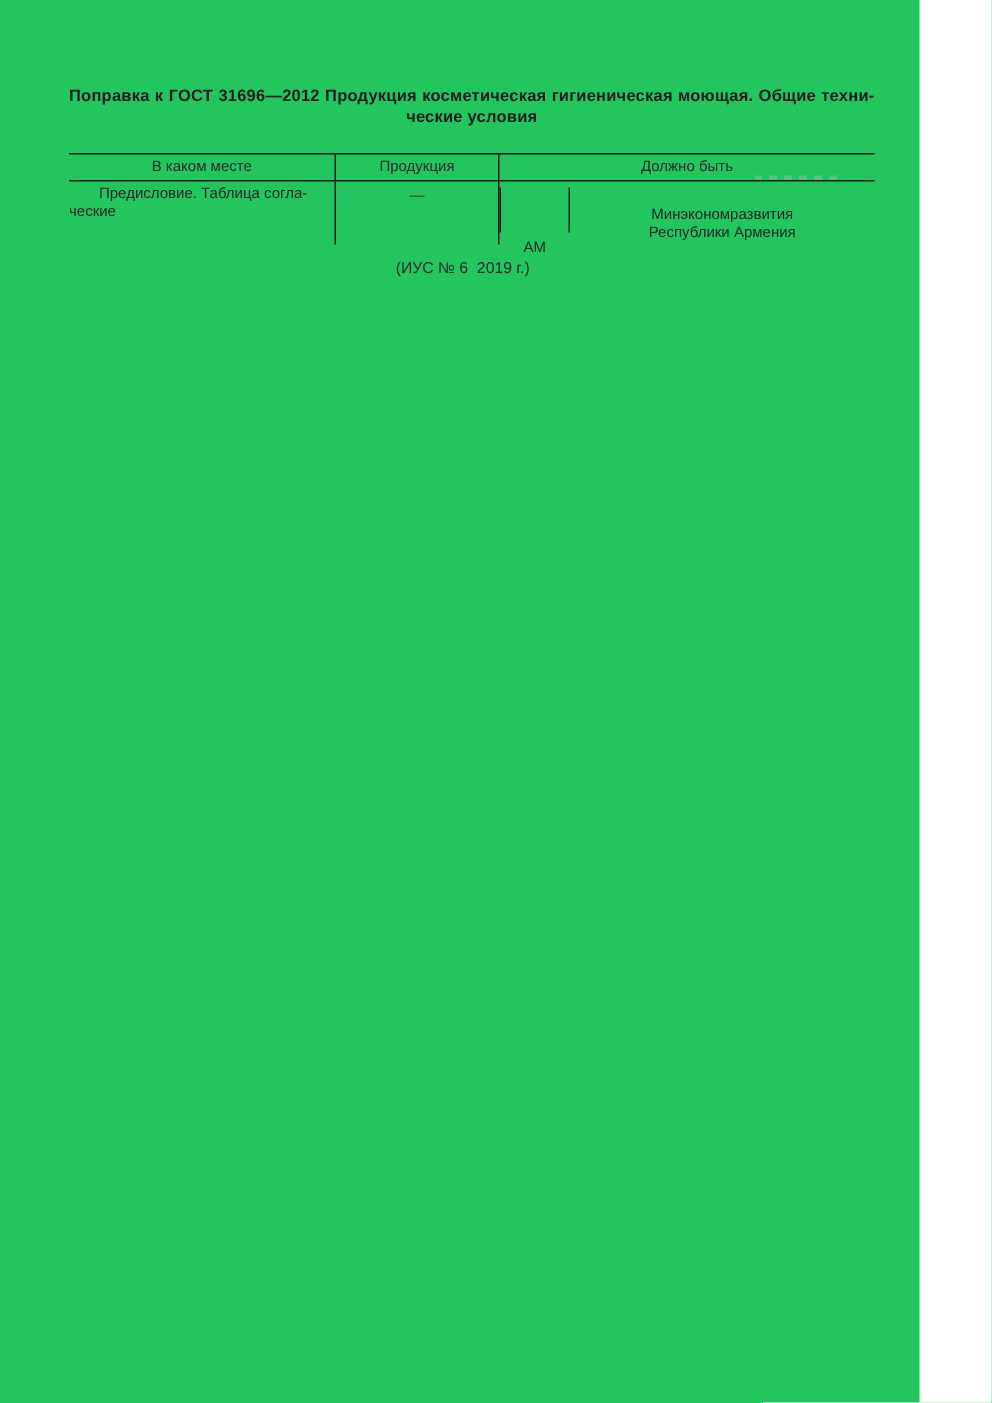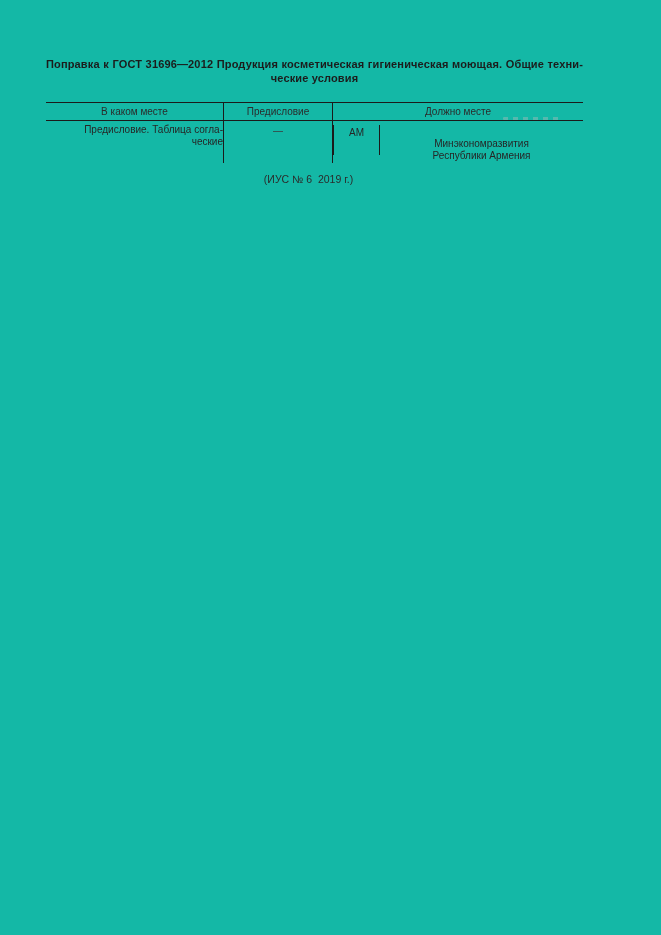--- a/index.html
+++ b/index.html
@@ -2,23 +2,23 @@
 <html><head>
 <meta charset="utf-8">
 <style>
   html, body {
     margin: 0;
     padding: 0;
     background: #ffffff;
   }
   .page {
     position: relative;
-    width: 661px;
+    width: 613px;
     height: 935px;
-    background: #14b8a6;
+    background: #22c55e;
     font-family: "Liberation Sans", sans-serif;
     color: #222222;
     overflow: hidden;
   }
 
   
   .doc-title {
     position: absolute;
     left: 46px;
     top: 57px;
@@ -71,40 +71,40 @@
   .tbody {
     display: flex;
     height: 42px;
   }
   .bc.col1 {
     width: 178px;
     border-right: 1px solid #1b1b1b;
     padding-top: 3px;
     text-indent: 20px;
     line-height: 11.5px;
-    text-align: right;
+    text-align: left;
   }
   .bc.col2 {
     width: 109px;
     border-right: 1px solid #1b1b1b;
     text-align: center;
     padding-top: 4px;
     color: #3a3a3a;
   }
   .bc.col3 {
     flex: 1;
     display: flex;
   }
   .sc {
     text-align: center;
     padding-top: 6px;
     line-height: 11.5px;
   }
   .sub1 { width: 77px; }
-  .sub2 { width: 45px; }
+  .sub2 { width: 45px; margin-top: 33px; }
   .sub3 { flex: 1; margin-top: 11px; }
   .vsep {
     width: 1px;
     height: 30px;
     margin-top: 4px;
     background: #1b1b1b;
   }
 
   
   .footer-note {
@@ -137,22 +137,22 @@
 
   <h1 class="doc-title">
     <span class="t-line justified">Поправка к ГОСТ 31696—2012 Продукция косметическая гигиеническая моющая. Общие техни-</span>
     <span class="t-line">ческие условия</span>
   </h1>
 
   <div class="gtable">
 
     <div class="thead">
       <div class="hc col1">В каком месте</div>
-      <div class="hc col2">Предисловие</div>
-      <div class="hc col3">Должно месте</div>
+      <div class="hc col2">Продукция</div>
+      <div class="hc col3">Должно быть</div>
     </div>
 
     <div class="tbody">
       <div class="bc col1">
         <span>Предисловие. Таблица согла-</span><br>
         <span>ческие</span>
       </div>
 
       <div class="bc col2">—</div>
 

